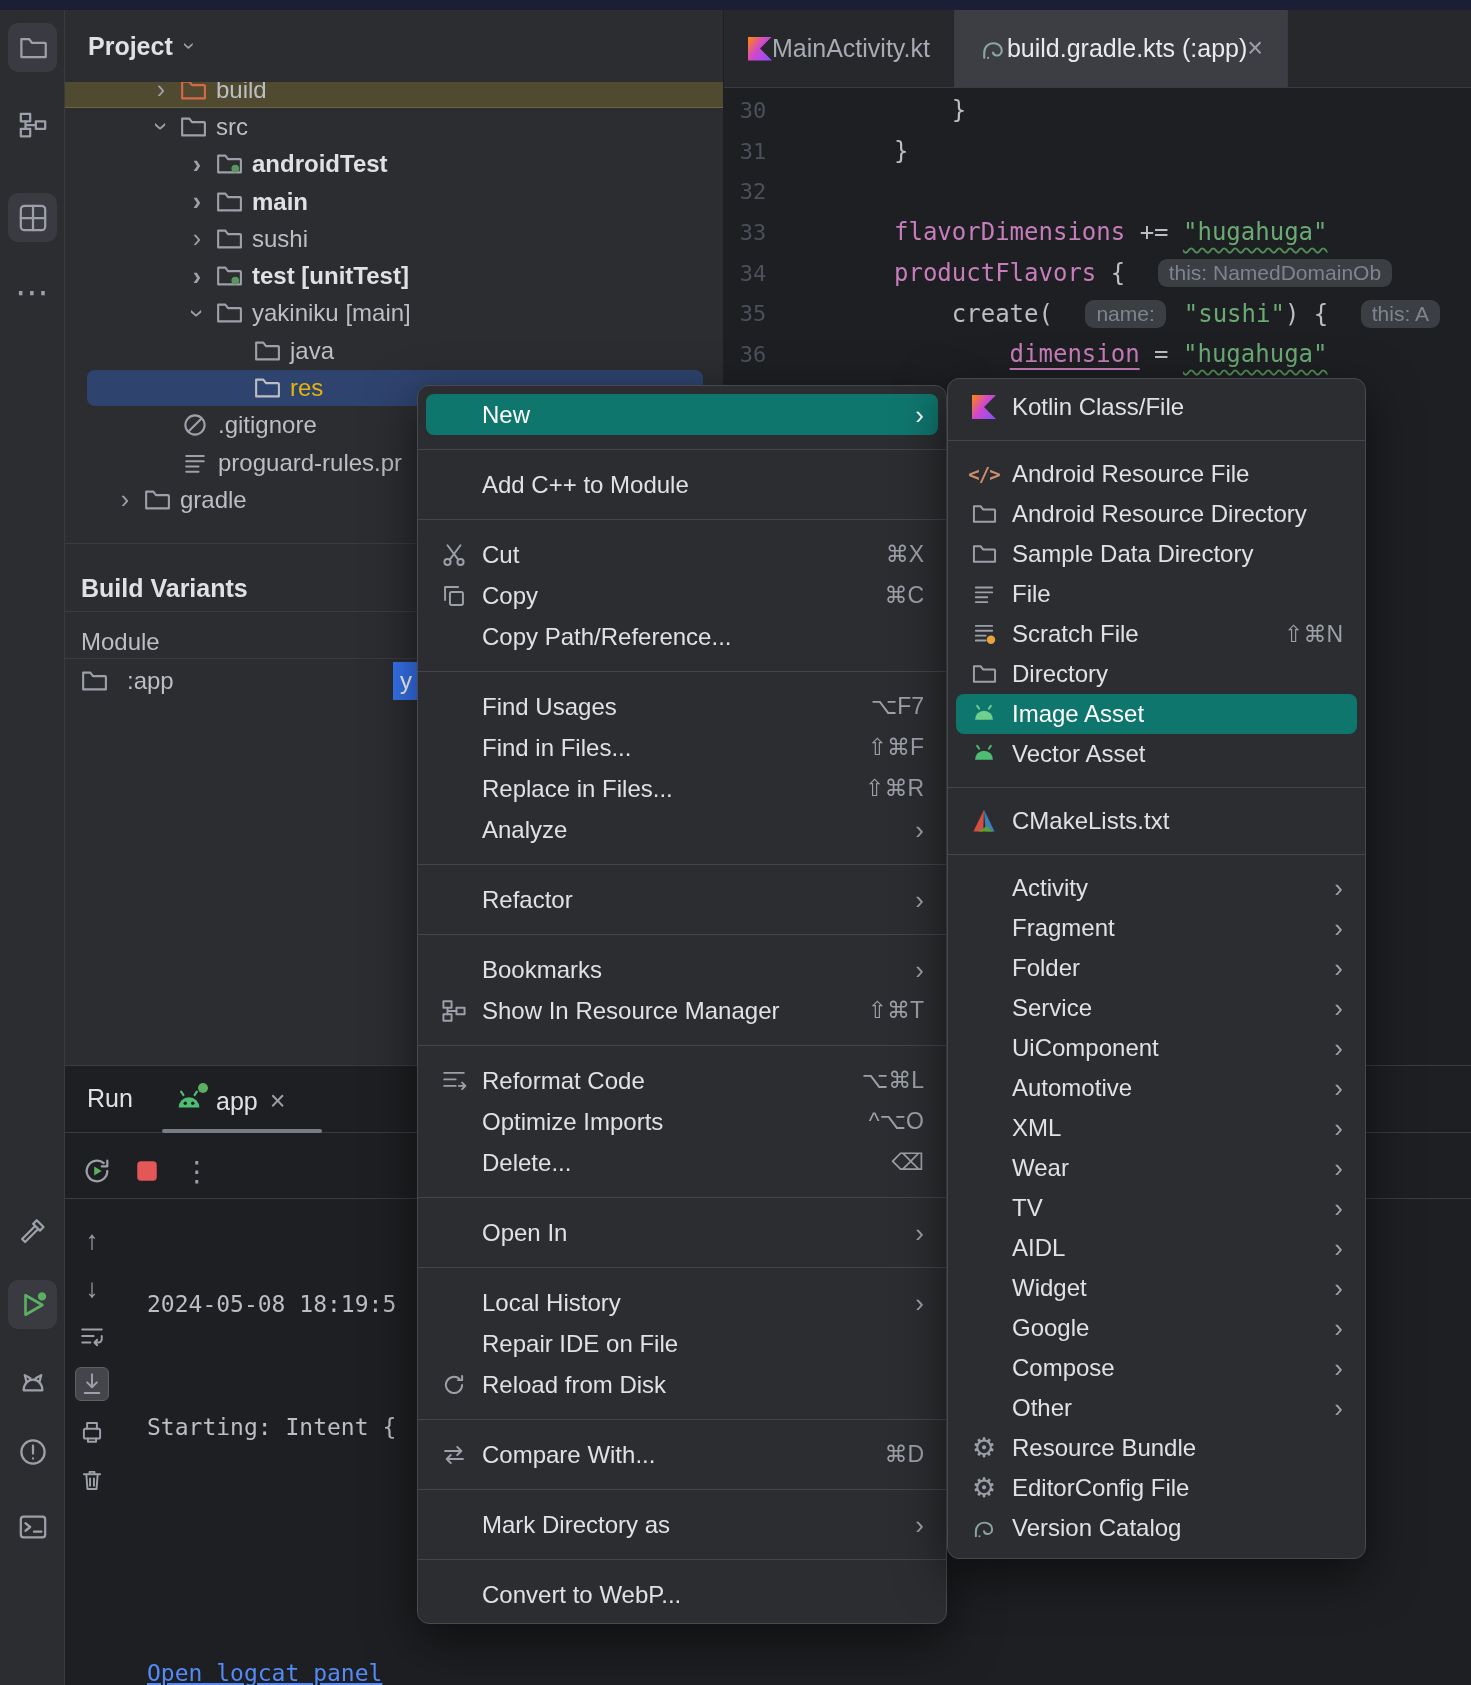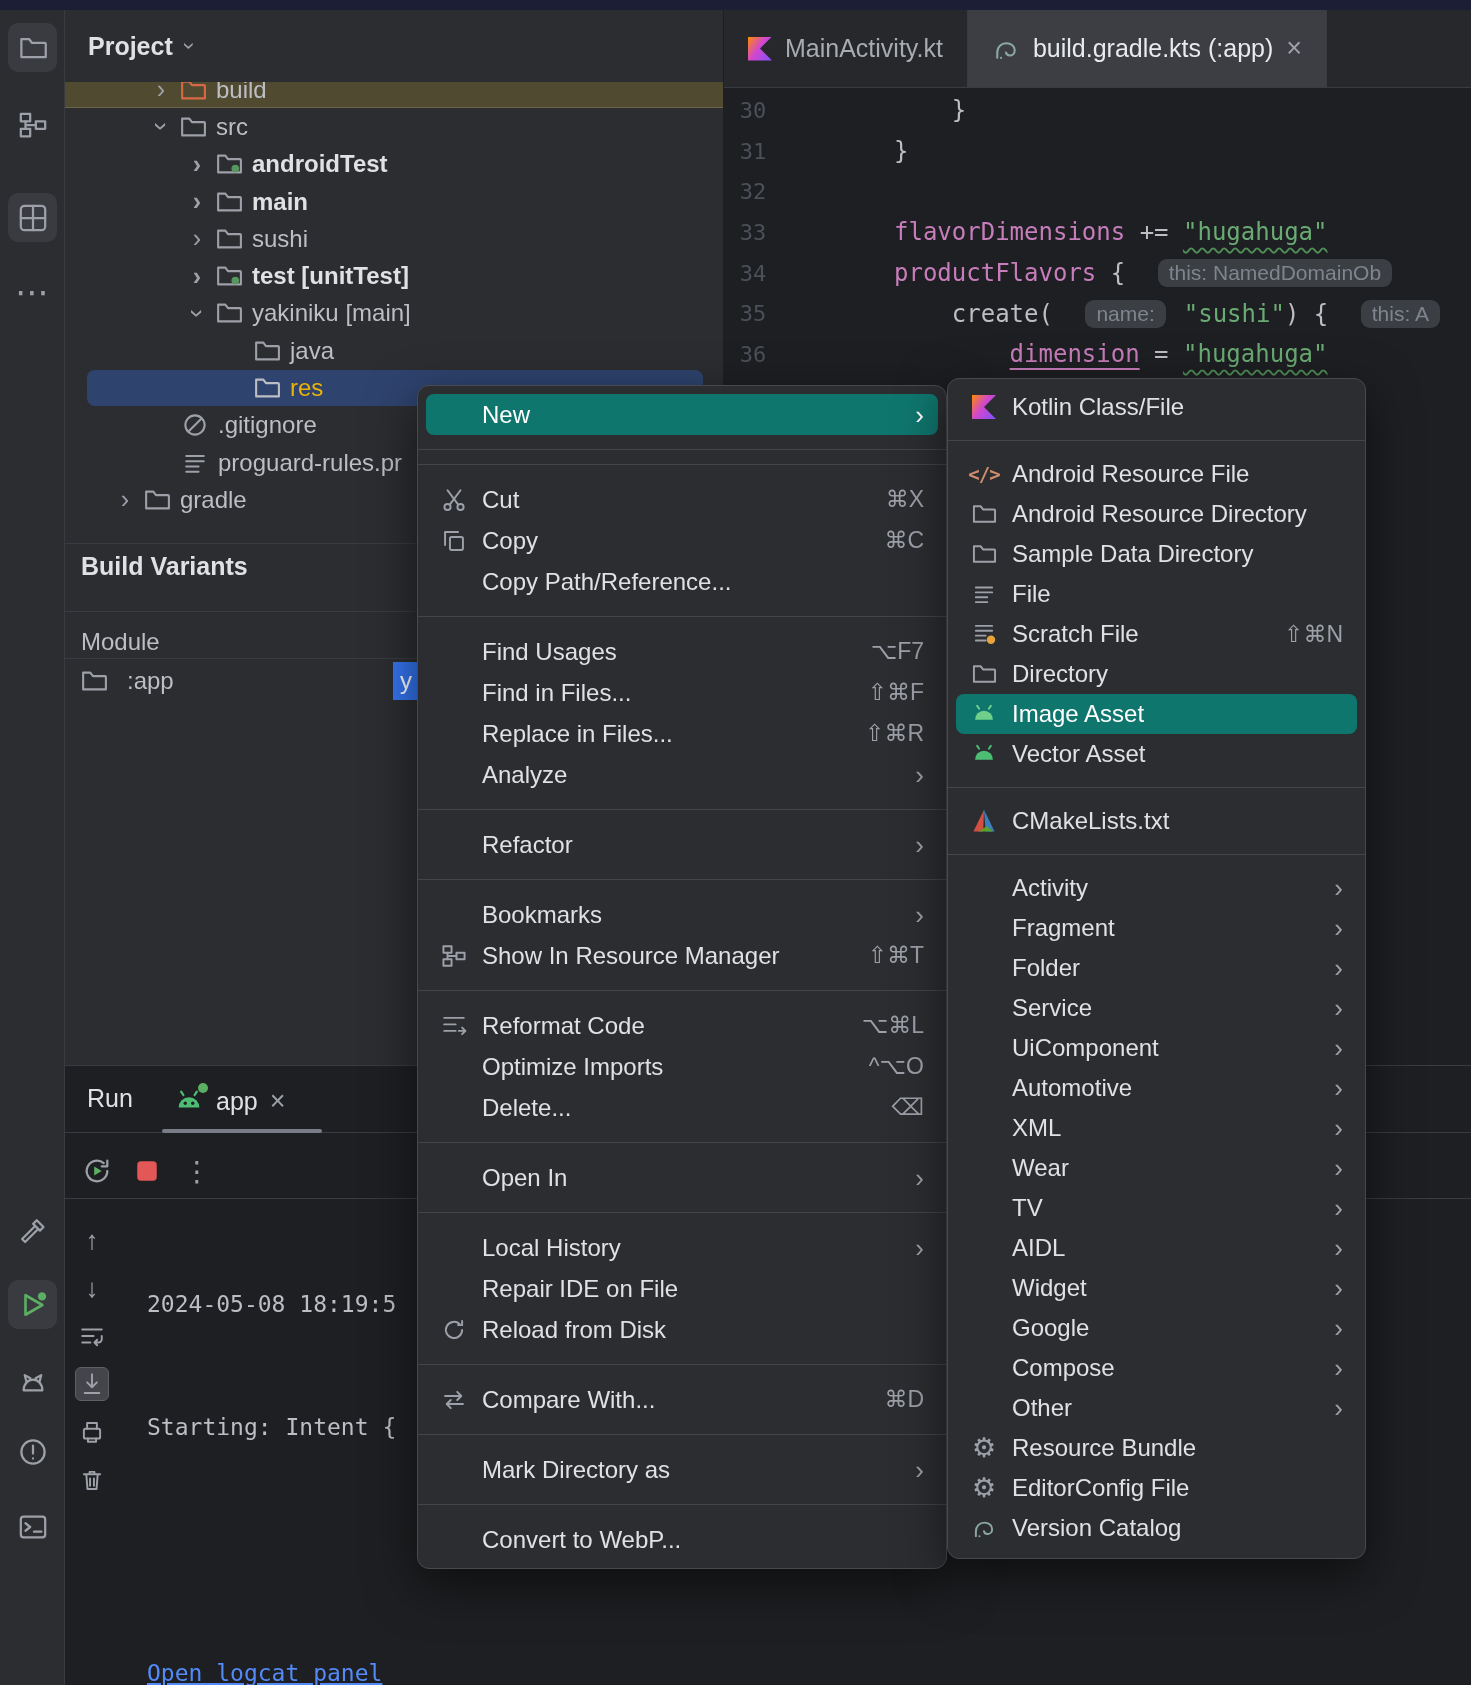--- a/index.html
+++ b/index.html
@@ -30,21 +30,21 @@
 .trow.bold{color:#dfe1e5;font-weight:bold}
 .trow.selected::before{content:"";position:absolute;left:22px;right:20px;top:1px;bottom:1px;border-radius:8px;background:#2e436e;z-index:1}
 .trow.olive::before{content:"";position:absolute;left:0;right:0;top:0;bottom:0;background:#504a31;border-top:1px solid #6c6442;border-bottom:1px solid #6c6442;z-index:1}
 .chev{width:34px;min-width:34px;display:flex;justify-content:center;color:#9da0a8;font-size:25px;line-height:1}
 .chev.exp{transform:rotate(90deg)}
 .ticon{width:30px;min-width:30px;height:28px;margin-right:8px;display:flex;align-items:center;justify-content:center;color:#9da0a8}
 .lvl1{padding-left:43px}.lvl2{padding-left:79px}.lvl3{padding-left:115px}.lvl5{padding-left:187px}
 
 
 .bv{left:65px;top:543px;width:658px;height:522px;background:#2b2d30;border-top:1px solid #393b40}
-.bv-title{position:absolute;left:16px;top:8px;font-size:25px;font-weight:bold}
+.bv-title{position:absolute;left:16px;top:30px;font-size:25px;font-weight:bold}
 .bv-div1{position:absolute;left:0;top:67px;width:100%;height:1px;background:#393b40}
 .bv-col{position:absolute;left:16px;top:84px;font-size:24px;color:#bcbec4}
 .bv-div2{position:absolute;left:0;top:114px;width:100%;height:1px;background:#393b40}
 .bv-row{position:absolute;left:0;top:116px;width:100%;height:42px;display:flex;align-items:center;padding-left:14px;gap:10px;font-size:24px;color:#bcbec4}
 .bv-cell{position:absolute;left:328px;top:118px;width:26px;height:38px;background:#3574f0;color:#fff;font-size:24px;display:flex;align-items:center;padding-left:7px;overflow:hidden}
 
 
 .run{left:65px;top:1065px;width:1406px;height:620px;background:#1e1f22;border-top:1px solid #393b40}
 .run-title{position:absolute;left:22px;top:18px;font-size:25px;font-weight:normal}
 .run-tab{position:absolute;left:97px;top:10px;height:50px;display:flex;align-items:center;gap:12px;padding:0 12px;font-size:25px;color:#dfe1e5}
@@ -56,21 +56,21 @@
 .gutter{position:absolute;left:10px;top:157px;display:flex;flex-direction:column;gap:14px;align-items:center}
 .g-btn{width:34px;height:34px;display:flex;align-items:center;justify-content:center;border-radius:6px;color:#9da0a8;font-size:26px}
 .g-btn.sel{background:#43454a;border:1px solid #5d6065}
 .console{position:absolute;left:82px;top:136px;font-family:"DejaVu Sans Mono","Liberation Mono",monospace;font-size:23px;line-height:41px;color:#bcbec4;white-space:pre}
 .lnk{color:#548af7;text-decoration:underline}
 .tab-x{color:#9da0a8;font-size:27px;line-height:1}
 
 
 .editor{left:724px;top:10px;width:747px;height:1055px;background:#1e1f22;overflow:hidden}
 .tabbar{position:absolute;left:0;top:0;width:100%;height:78px;background:#26282c;display:flex;border-bottom:1px solid #393b40}
-.tab{display:flex;align-items:center;gap:13px;padding:0 24px;font-size:25px;color:#a8abb2;border-right:1px solid #393b40;white-space:nowrap}
+.tab{display:flex;align-items:center;padding:0 24px;font-size:25px;color:#a8abb2;border-right:1px solid #393b40;white-space:nowrap}
 .tab.active{background:#3c3e44;color:#e8eaed}
 .code{position:absolute;left:0;top:80px;width:100%}
 .cline{display:flex;height:40.7px;align-items:center;white-space:pre;font-family:"DejaVu Sans Mono","Liberation Mono",monospace;font-size:24px;color:#bcbec4}
 .lnum{width:58px;min-width:58px;text-align:center;color:#4b5059;font-size:22px}
 .ctoks{margin-left:112px;display:flex;align-items:center}
 .tok-fn{color:#c77dbb}
 .tok-str{color:#6aab73}
 .typo{text-decoration-line:underline;text-decoration-style:wavy;text-decoration-color:#4f8f57;text-decoration-thickness:2px;text-underline-offset:7px}
 .tok-prop{color:#c77dbb;text-decoration:underline;text-underline-offset:6px}
 .chip{display:inline-block;background:#3b3e43;color:#7f848e;border-radius:9px;padding:2px 11px;font-family:"Liberation Sans",sans-serif;font-size:21px;margin:0 18px;white-space:nowrap}
@@ -435,20 +435,24 @@
   </div>
 </div>
 
 <div class="abs cmenu">
   <div class="mi hl">
       <span class="mi-ic"></span>
       <span>New</span>
       <span class="mi-ar">›</span>
     </div>
   <div class="msep"></div>
+  <div class="mi">
+      <span class="mi-ic"></span>
+      <span>Add C++ to Module</span>
+    </div>
   <div class="msep"></div>
   <div class="mi">
       <span class="mi-ic">
         <svg class="sv" width="26" height="26" viewBox="0 0 16 16">
           <circle cx="4" cy="12.3" r="1.9"></circle>
           <circle cx="12" cy="12.3" r="1.9"></circle>
           <path d="M5.4 10.8L12 2M10.6 10.8L4 2"></path>
         </svg>
       </span>
       <span>Cut</span>

